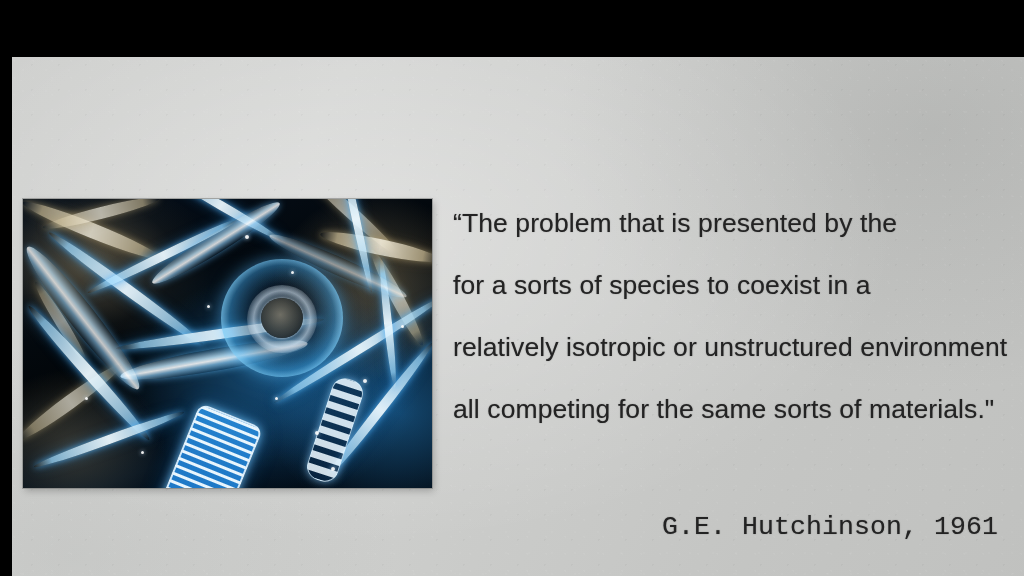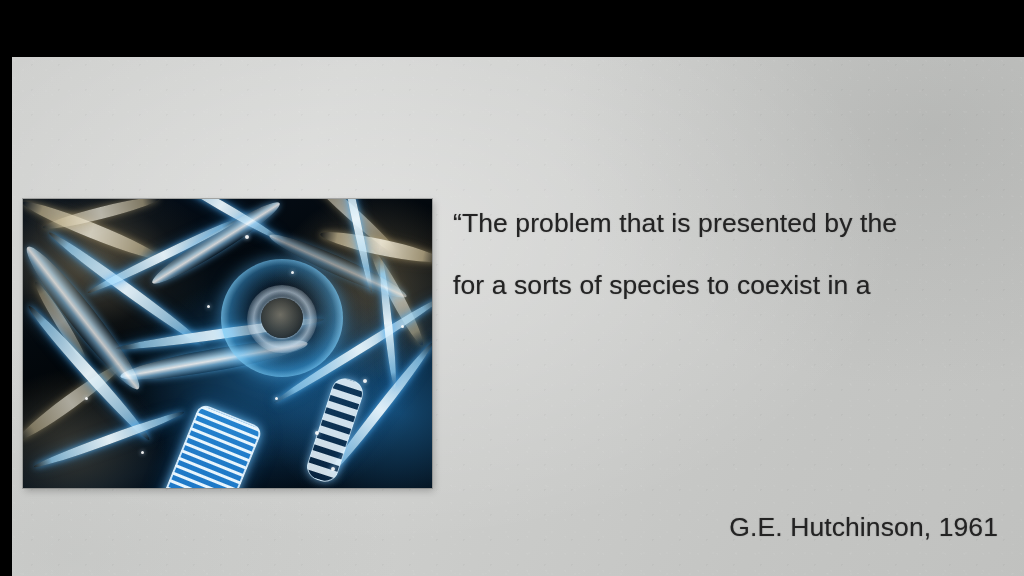--- a/index.html
+++ b/index.html
@@ -222,21 +222,21 @@
     white-space: nowrap;
     text-shadow: 0 0 1.2px rgba(40,40,40,0.45);
   }
   #attribution {
     position: absolute;
     left: 441px;
     top: 455px;   
     width: 545px;
     text-align: right;
     color: #232323;
-    font-family: Liberation Sans, sans-serif;
+    font-family: Liberation Mono, monospace;
     font-size: 26.5px;
     letter-spacing: 0.1px;
     white-space: nowrap;
     text-shadow: 0 0 1.2px rgba(40,40,40,0.45);
     z-index: 20;
   }
 </style>
 </head>
 <body>
 
@@ -293,20 +293,22 @@
         <div class="spark" style="left:308px; top:268px; width:4px; height:4px;"></div>
         <div class="spark" style="left:378px; top:126px; width:3px; height:3px;"></div>
 
         <div class="glow"></div>
       </div>
     </div>
 
     <div id="quote">
       <div class="qline">“The problem that is presented by the</div>
       <div class="qline">for a sorts of species to coexist in a</div>
+      <div class="qline">relatively isotropic or unstructured environment</div>
+      <div class="qline">all competing for the same sorts of materials."</div>
     </div>
 
     <div id="attribution">G.E. Hutchinson, 1961</div>
 
   </div>
 
   <div class="bar" id="bar-bottom"></div>
 </div>
 
 </body></html>

